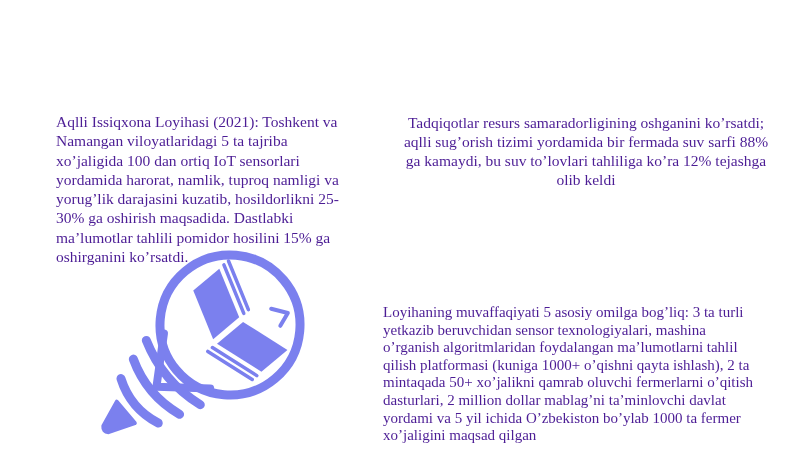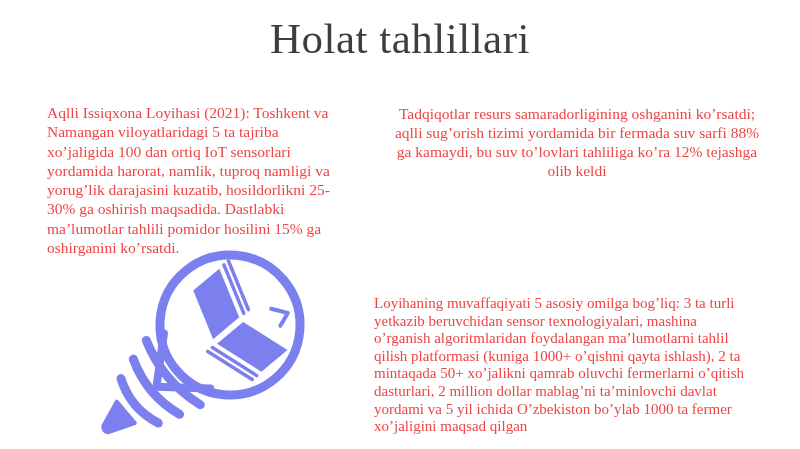--- a/index.html
+++ b/index.html
@@ -24,22 +24,22 @@
     width: 800px;
     margin: 0;
     text-align: center;
     font-size: 43px;
     font-weight: 400;
     color: #3e3e3e;
     letter-spacing: 0.5px;
   }
   .para {
     position: absolute;
-    margin: 7px;
-    color: #ef4444;
+    margin: 16px;
+    color: #4c1d95;
   }
   .para-left {
     left: 40px;
     top: 96px;
     width: 302px;
     font-size: 15.5px;
     line-height: 19.3px;
     text-align: left;
   }
   .para-top-right {
@@ -64,21 +64,20 @@
     top: 240px;
     width: 250px;
     height: 210px;
   }
 </style>
 </head>
 <body>
 
 <div class="slide">
 
-  <h1 class="slide-title">Holat tahlillari</h1>
 
   <p class="para para-left">Aqlli Issiqxona Loyihasi (2021): Toshkent va Namangan viloyatlaridagi 5 ta tajriba xo’jaligida 100 dan ortiq IoT sensorlari yordamida harorat, namlik, tuproq namligi va yorug’lik darajasini kuzatib, hosildorlikni 25-30% ga oshirish maqsadida. Dastlabki ma’lumotlar tahlili pomidor hosilini 15% ga oshirganini ko’rsatdi.</p>
 
   <p class="para para-top-right">Tadqiqotlar resurs samaradorligining oshganini ko’rsatdi; aqlli sug’orish tizimi yordamida bir fermada suv sarfi 88% ga kamaydi, bu suv to’lovlari tahliliga ko’ra 12% tejashga olib keldi</p>
 
   <p class="para para-bottom-right">Loyihaning muvaffaqiyati 5 asosiy omilga bog’liq: 3 ta turli yetkazib beruvchidan sensor texnologiyalari, mashina o’rganish algoritmlaridan foydalangan ma’lumotlarni tahlil qilish platformasi (kuniga 1000+ o’qishni qayta ishlash), 2 ta mintaqada 50+ xo’jalikni qamrab oluvchi fermerlarni o’qitish dasturlari, 2 million dollar mablag’ni ta’minlovchi davlat yordami va 5 yil ichida O’zbekiston bo’ylab 1000 ta fermer xo’jaligini maqsad qilgan</p>
 
   <svg class="bulb-illustration" viewBox="0 0 250 210" xmlns="http://www.w3.org/2000/svg">
     <g transform="translate(144,85) rotate(50)" stroke="#7b80ee" fill="none" stroke-linecap="round" stroke-linejoin="round">
 

